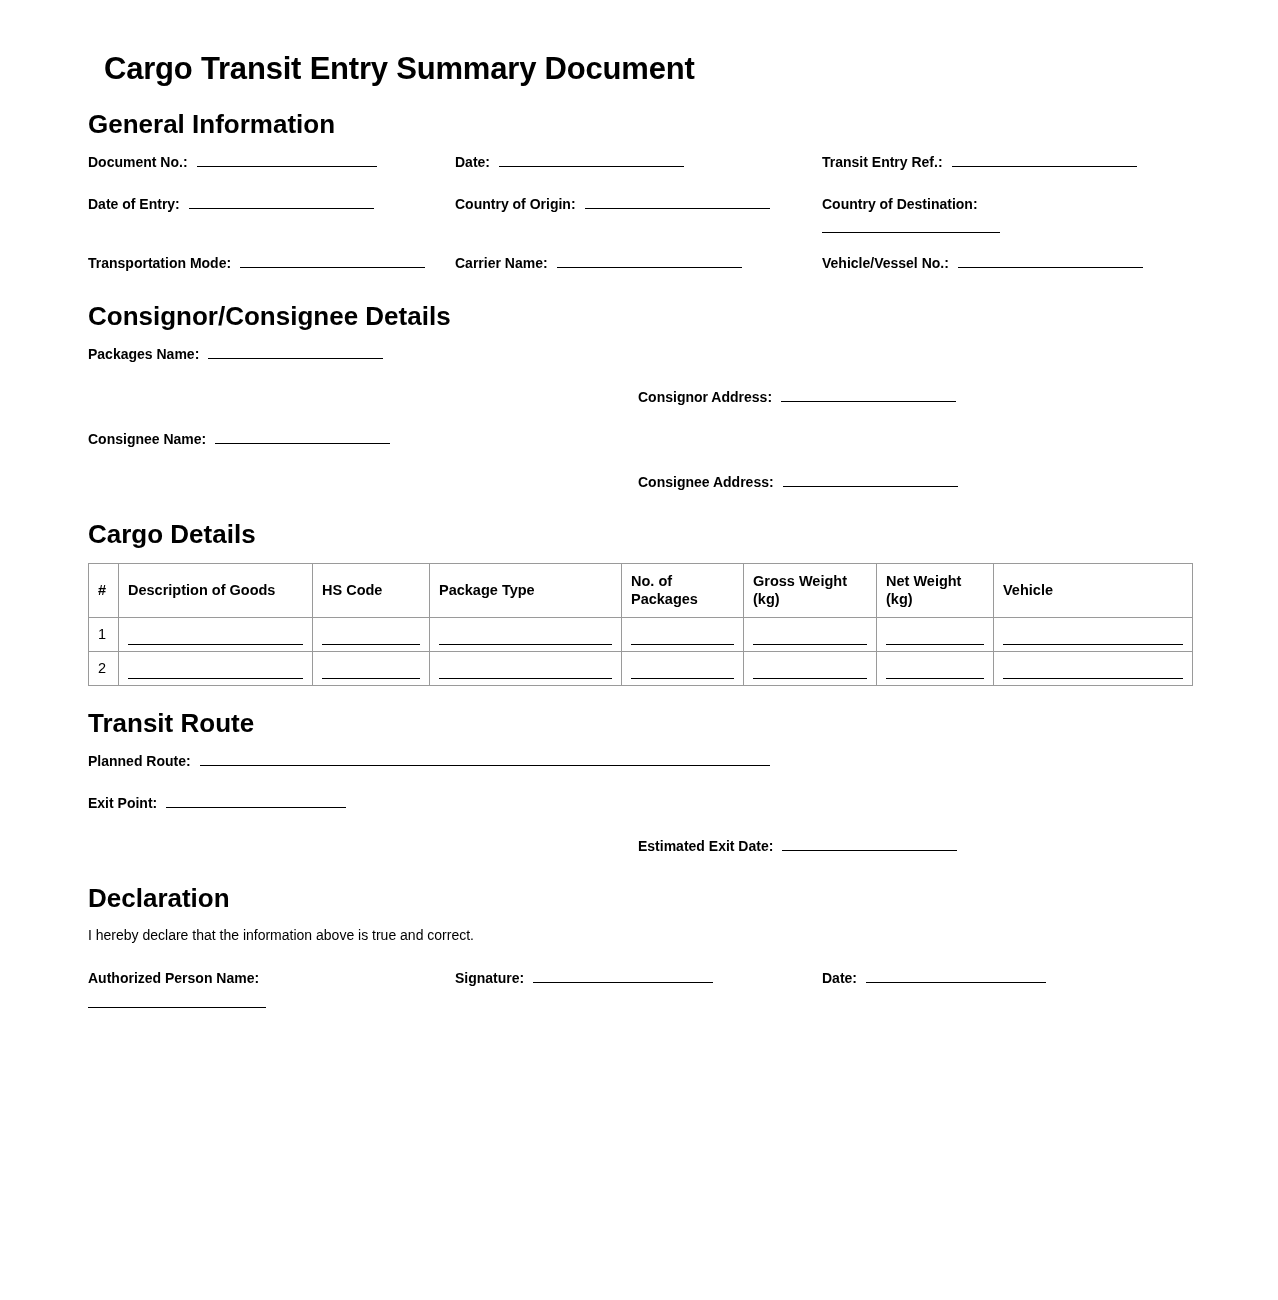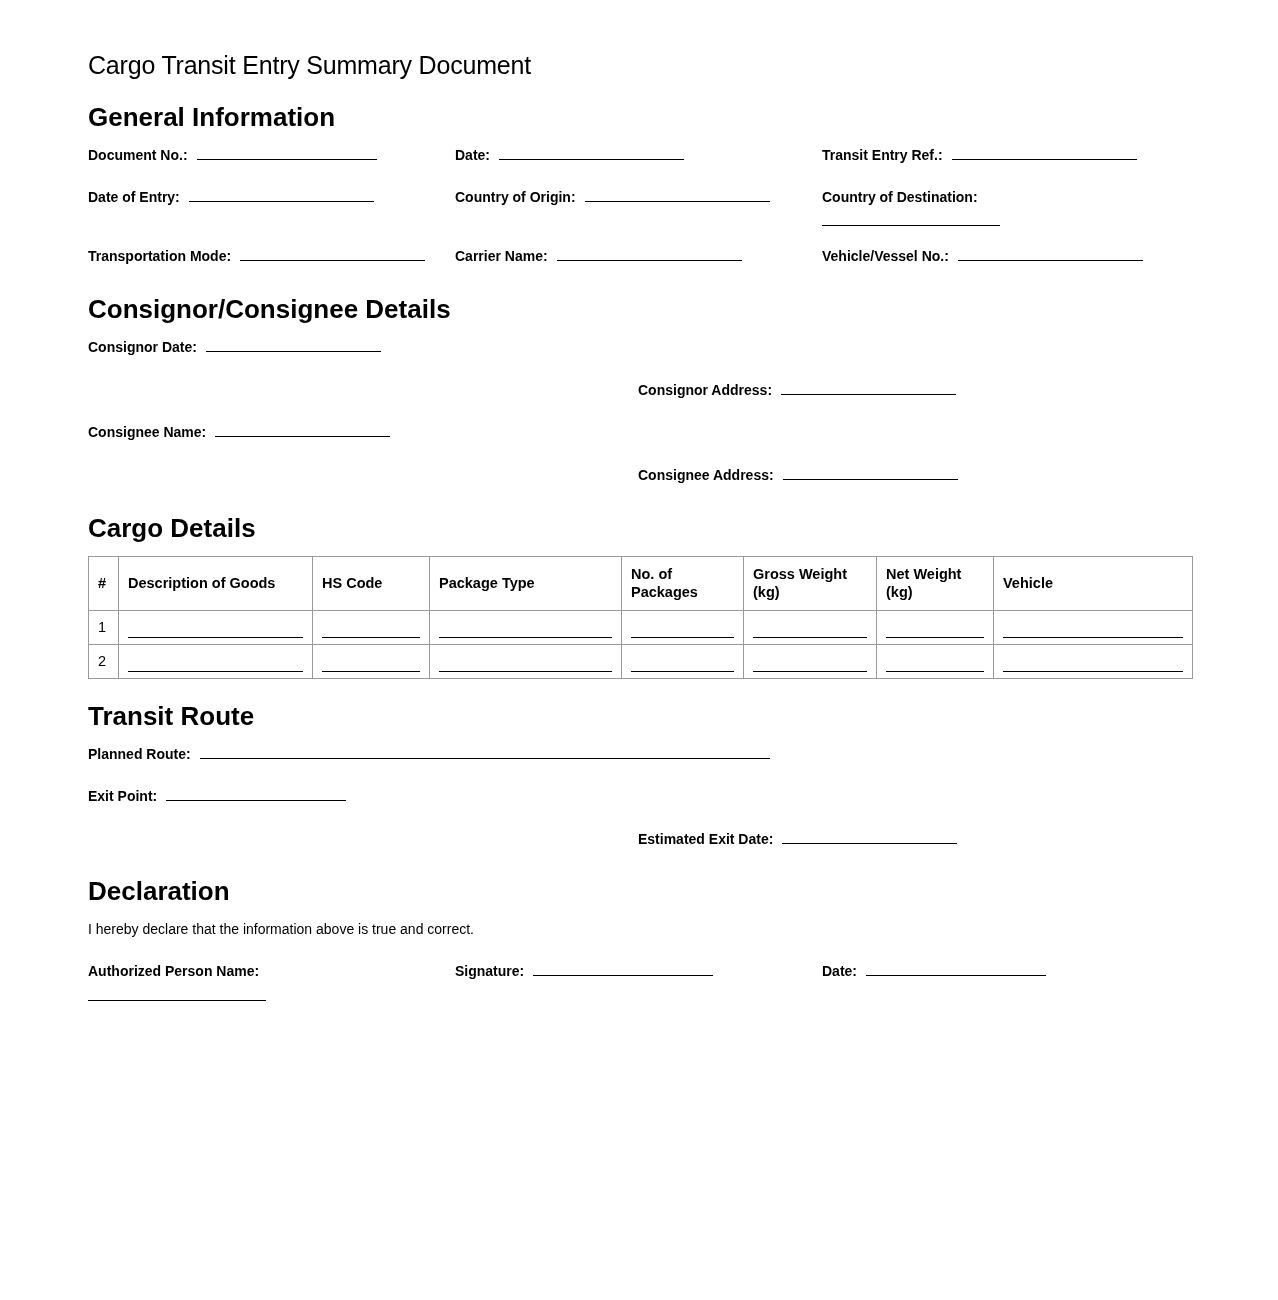--- a/index.html
+++ b/index.html
@@ -15,24 +15,24 @@
     color: #000000;
     overflow: hidden;
   }
   .page {
     padding: 40px 88px 0 88px;
     width: 1278px;
   }
 
   
   .doc-title {
-    font-size: 25px;
-    font-weight: normal;
+    font-size: 31px;
+    font-weight: bold;
     letter-spacing: -0.2px;
-    margin: 11px 0 22px 0;
+    margin: 11px 0 22px 16px;
     line-height: 1.15;
   }
   .section-title {
     font-size: 26px;
     font-weight: bold;
     margin: 0 0 12px 0;
     line-height: 1.2;
   }
   .section {
     margin-bottom: 26px;
@@ -191,21 +191,21 @@
         <span class="blank w-xxl"></span>
       </div>
     </div>
   </div>
 
   <div class="section">
     <h2 class="section-title">Consignor/Consignee Details</h2>
 
     <div class="field-row">
       <div class="col col-half-a">
-        <span class="lbl">Consignor Date:</span>
+        <span class="lbl">Packages Name:</span>
         <span class="blank w-lg"></span>
       </div>
       <div class="col col-half-b">
         <span class="lbl">Consignor Address:</span>
         <span class="blank w-lg"></span>
       </div>
     </div>
 
     <div class="field-row">
       <div class="col col-half-a">

